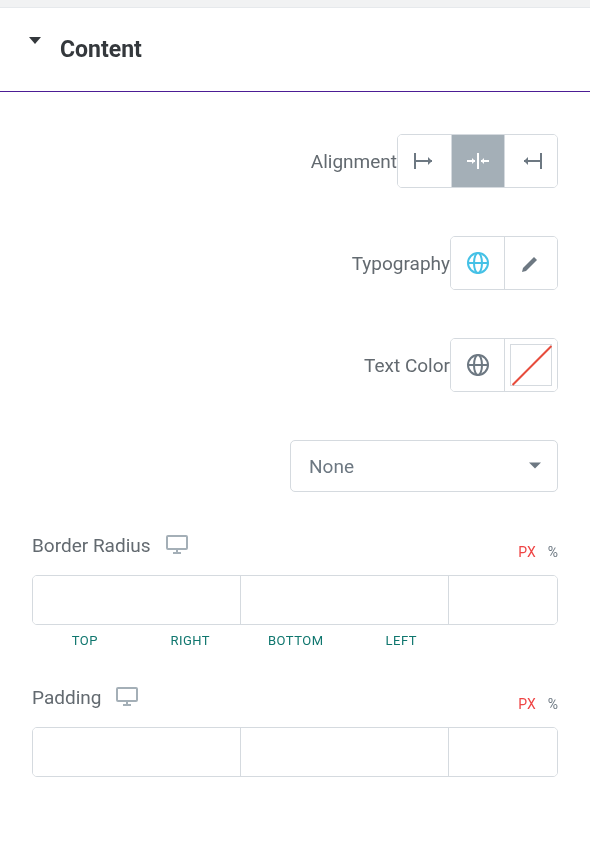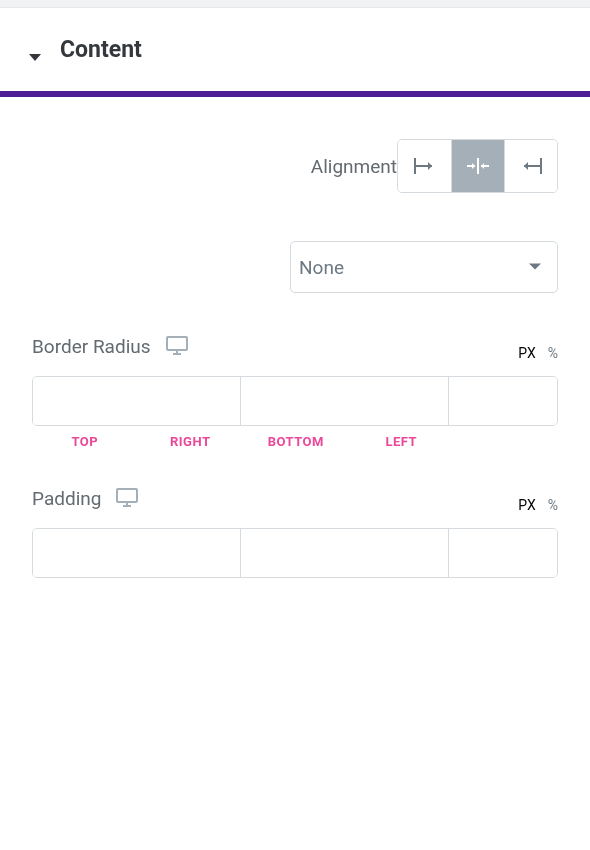--- a/index.html
+++ b/index.html
@@ -6,23 +6,23 @@
     body {
       font-family: -apple-system, BlinkMacSystemFont, "Segoe UI", Roboto, sans-serif;
       background: #fff;
       width: 590px;
       height: 850px;
       color: #495157;
     }
     .top-bar { height: 8px; background: #f1f2f3; border-bottom: 1px solid #e6e9ec; }
     .section-header {
       display: flex;
-      align-items: flex-end;
+      align-items: flex-start;
       padding: 28px 28px 28px 28px;
-      border-bottom: 6px solid #4c1d95;
+      border-bottom: 1px solid #4c1d95;
     }
     .section-header .caret {
       margin-right: 18px;
       display: inline-flex;
       align-items: center;
     }
     .section-title {
       font-size: 23px;
       font-weight: 700;
       color: #34383c;
@@ -79,21 +79,21 @@
     .select-wrap {
       position: relative;
       width: 268px;
     }
     .select-box {
       width: 100%;
       height: 52px;
       border: 1px solid #d5dadf;
       border-radius: 5px;
       background: #fff;
-      padding: 0 8px;
+      padding: 0 18px;
       font-size: 19px;
       color: #6d7882;
       display: flex;
       align-items: center;
       cursor: pointer;
     }
     .select-caret {
       position: absolute;
       right: 16px;
       top: 50%;
@@ -112,21 +112,21 @@
     .units {
       position: absolute;
       right: 0;
       bottom: -3px;
       display: flex;
       gap: 12px;
       font-size: 14px;
       color: #6d7882;
     }
     .units span { cursor: pointer; }
-    .units .active { color: #000000; }
+    .units .active { color: #ef4444; }
     .dim-inputs {
       display: flex;
       border: 1px solid #d5dadf;
       border-radius: 5px;
       overflow: hidden;
       margin-bottom: 8px;
     }
     .dim-input {
       flex: 1;
       height: 48px;
@@ -135,22 +135,22 @@
       text-align: center;
       font-size: 16px;
     }
     .dim-labels {
       display: flex;
     }
     .dim-labels span {
       flex: 1;
       text-align: center;
       font-size: 13px;
-      color: #ec4899;
-      font-weight: 700;
+      color: #0f766e;
+      font-weight: 400;
       letter-spacing: 0.5px;
     }
     .dim-labels .spacer { width: 104px; flex: none; }
     svg { display: block; }
   </style>
 </head>
 <body>
 
 <div class="top-bar"></div>
 
@@ -187,21 +187,55 @@
       <div class="btn">
         <svg width="26" height="20" viewBox="0 0 26 20" stroke="#6d7882" stroke-width="2" fill="none">
           <line x1="23" y1="2" x2="23" y2="18"></line>
           <line x1="6" y1="10" x2="23" y2="10"></line>
           <path d="M10 6 L6 10 L10 14" fill="#6d7882" stroke="none"></path>
         </svg>
       </div>
     </div>
   </div>
 
-
+  <div class="row">
+    <span class="label">Typography</span>
+    <div class="btn-group">
+      <div class="btn globe-active">
+        <svg width="24" height="24" viewBox="0 0 24 24" fill="none" stroke="#45c1e6" stroke-width="2">
+          <circle cx="12" cy="12" r="10"></circle>
+          <ellipse cx="12" cy="12" rx="4" ry="10"></ellipse>
+          <line x1="2" y1="12" x2="22" y2="12"></line>
+        </svg>
+      </div>
+      <div class="btn">
+        <svg width="22" height="22" viewBox="0 0 22 22" fill="#6d7882">
+          <path d="M3 16 L14 5 L17 8 L6 19 L2 20 L3 16 Z"></path>
+        </svg>
+      </div>
+    </div>
+  </div>
+
+  <div class="row">
+    <span class="label">Text Color</span>
+    <div class="btn-group">
+      <div class="btn">
+        <svg width="24" height="24" viewBox="0 0 24 24" fill="none" stroke="#6d7882" stroke-width="2">
+          <circle cx="12" cy="12" r="10"></circle>
+          <ellipse cx="12" cy="12" rx="4" ry="10"></ellipse>
+          <line x1="2" y1="12" x2="22" y2="12"></line>
+        </svg>
+      </div>
+      <div class="btn" style="padding:5px;">
+        <div class="color-swatch">
+          <div class="color-swatch-line"></div>
+        </div>
+      </div>
+    </div>
+  </div>
 
 
   <div class="row">
     <div class="select-wrap">
       <div class="select-box">
         <span>None</span>
       </div>
       <span class="select-caret">
         <svg width="14" height="9" viewBox="0 0 14 9">
             <path d="M1 1 L7 7 L13 1 Z" fill="#6d7882"></path>

